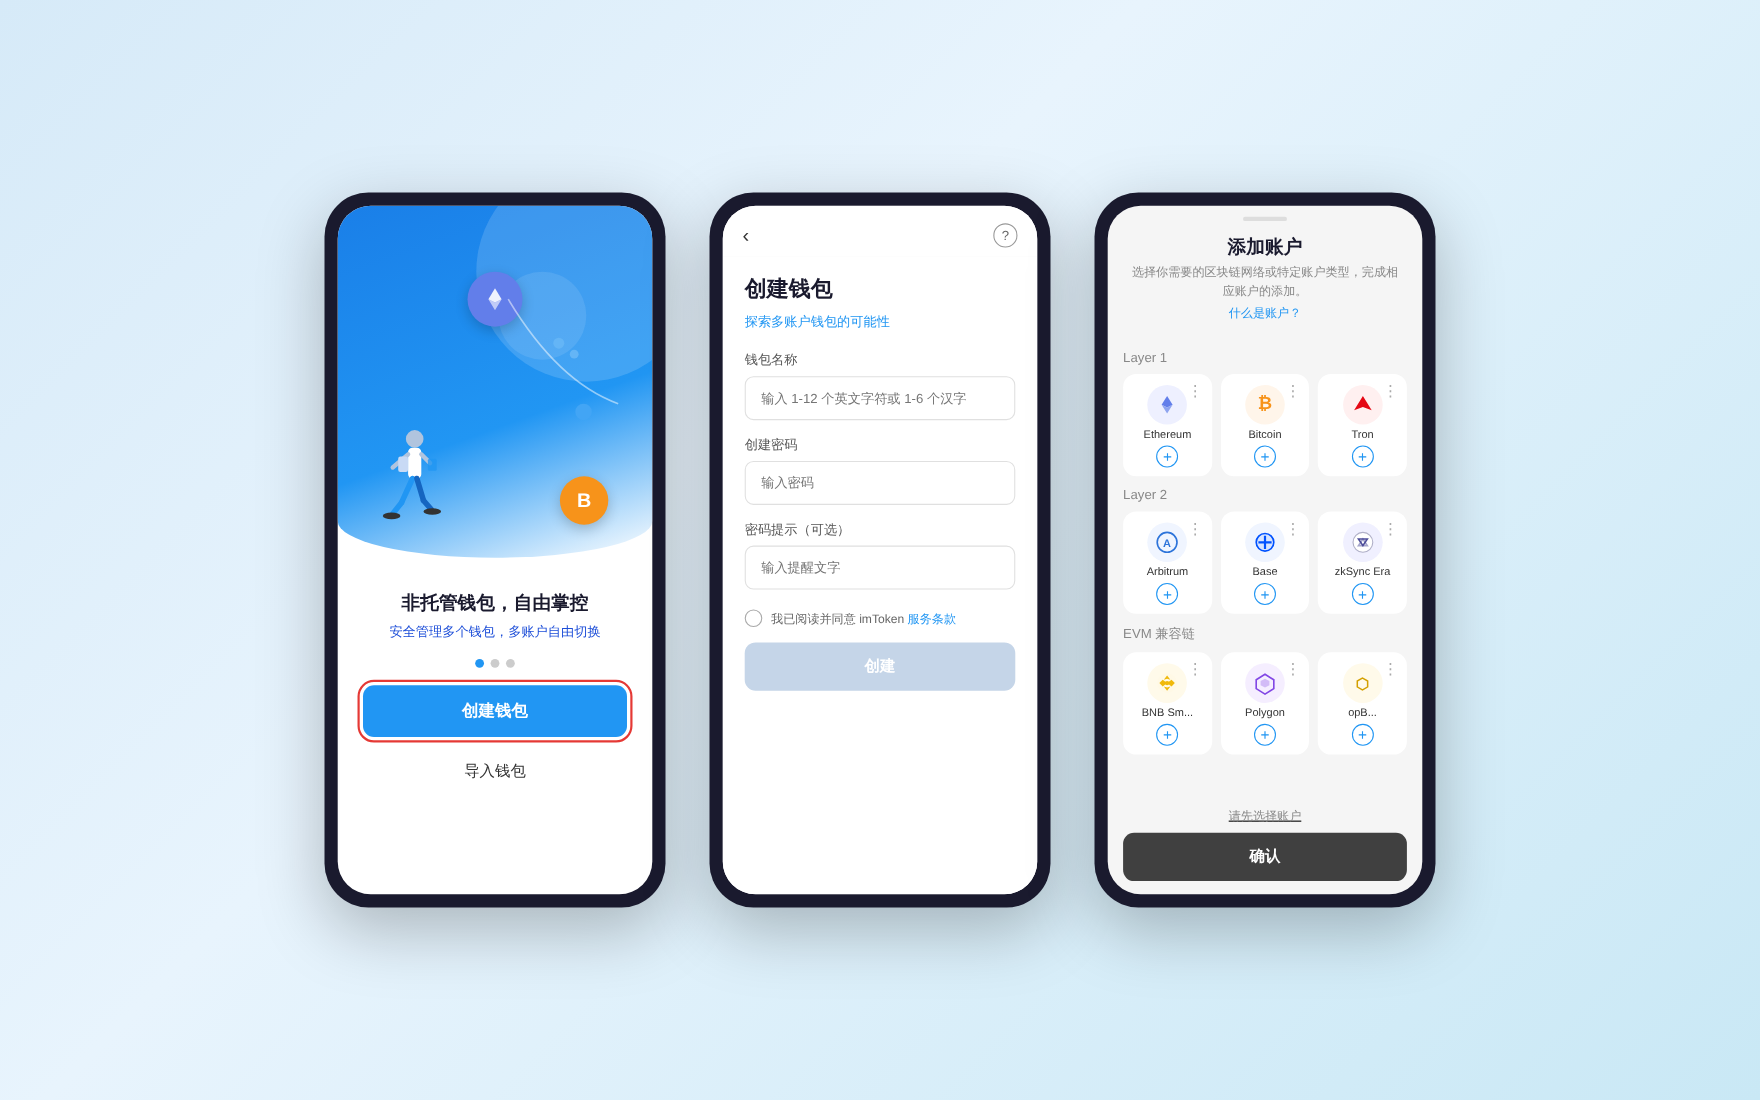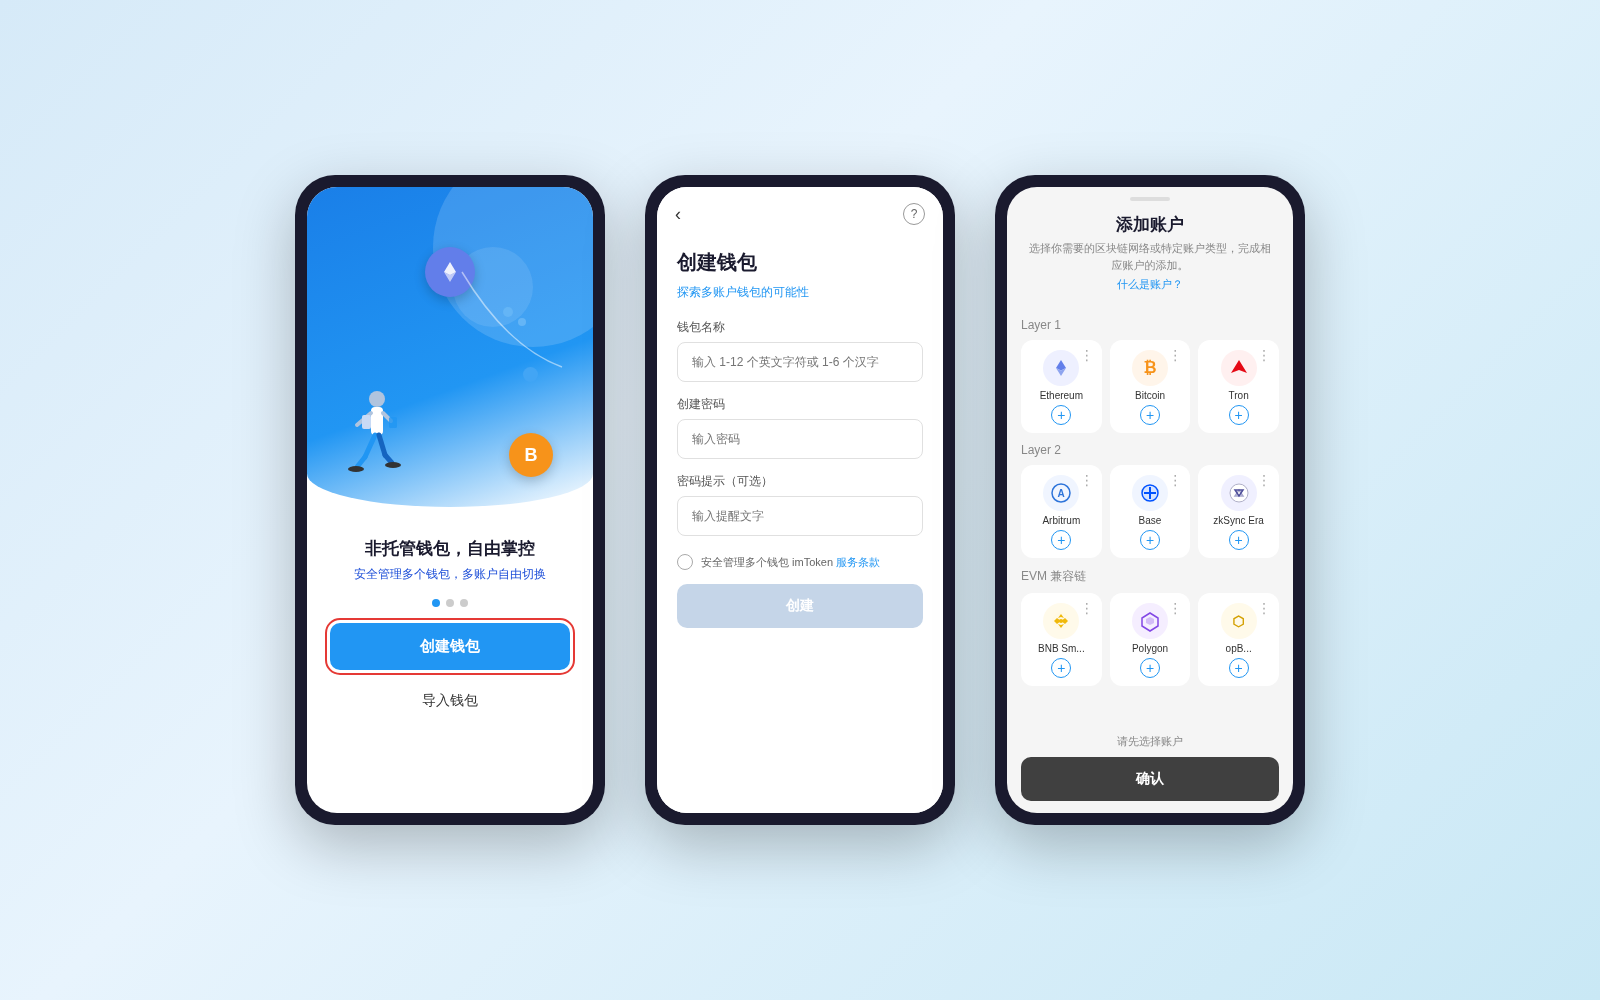--- a/index.html
+++ b/index.html
@@ -350,20 +350,21 @@
       width: 20px; height: 20px;
       border: 1.5px solid #2196f3;
       border-radius: 50%;
       display: flex; align-items: center; justify-content: center;
       color: #2196f3;
       font-size: 14px;
       line-height: 1;
     }
     .phone3-footer {
       padding: 8px 14px 12px;
+      text-decoration: underline;
     }
     .select-hint {
       font-size: 11px;
       color: #888;
       text-align: center;
       margin-bottom: 8px;
     }
     .btn-confirm {
       width: 100%;
       padding: 13px;
@@ -473,21 +474,21 @@
 
       <div class="form-label">创建密码</div>
       <input class="form-input" type="password" placeholder="输入密码" style="">
 
       <div class="form-label">密码提示（可选）</div>
       <input class="form-input" type="text" placeholder="输入提醒文字" style="">
 
       <div class="checkbox-row">
         <div class="checkbox-circle"></div>
         <span class="checkbox-text">
-          <span>安全管理多个钱包 imToken </span><span class="checkbox-link">服务条款</span>
+          <span>我已阅读并同意 imToken </span><span class="checkbox-link">服务条款</span>
         </span>
       </div>
 
       <button class="btn-create-disabled">创建</button>
     </div>
   </div>
 </div>
 
 <div class="phone">
   <div class="phone-screen phone3-screen">

